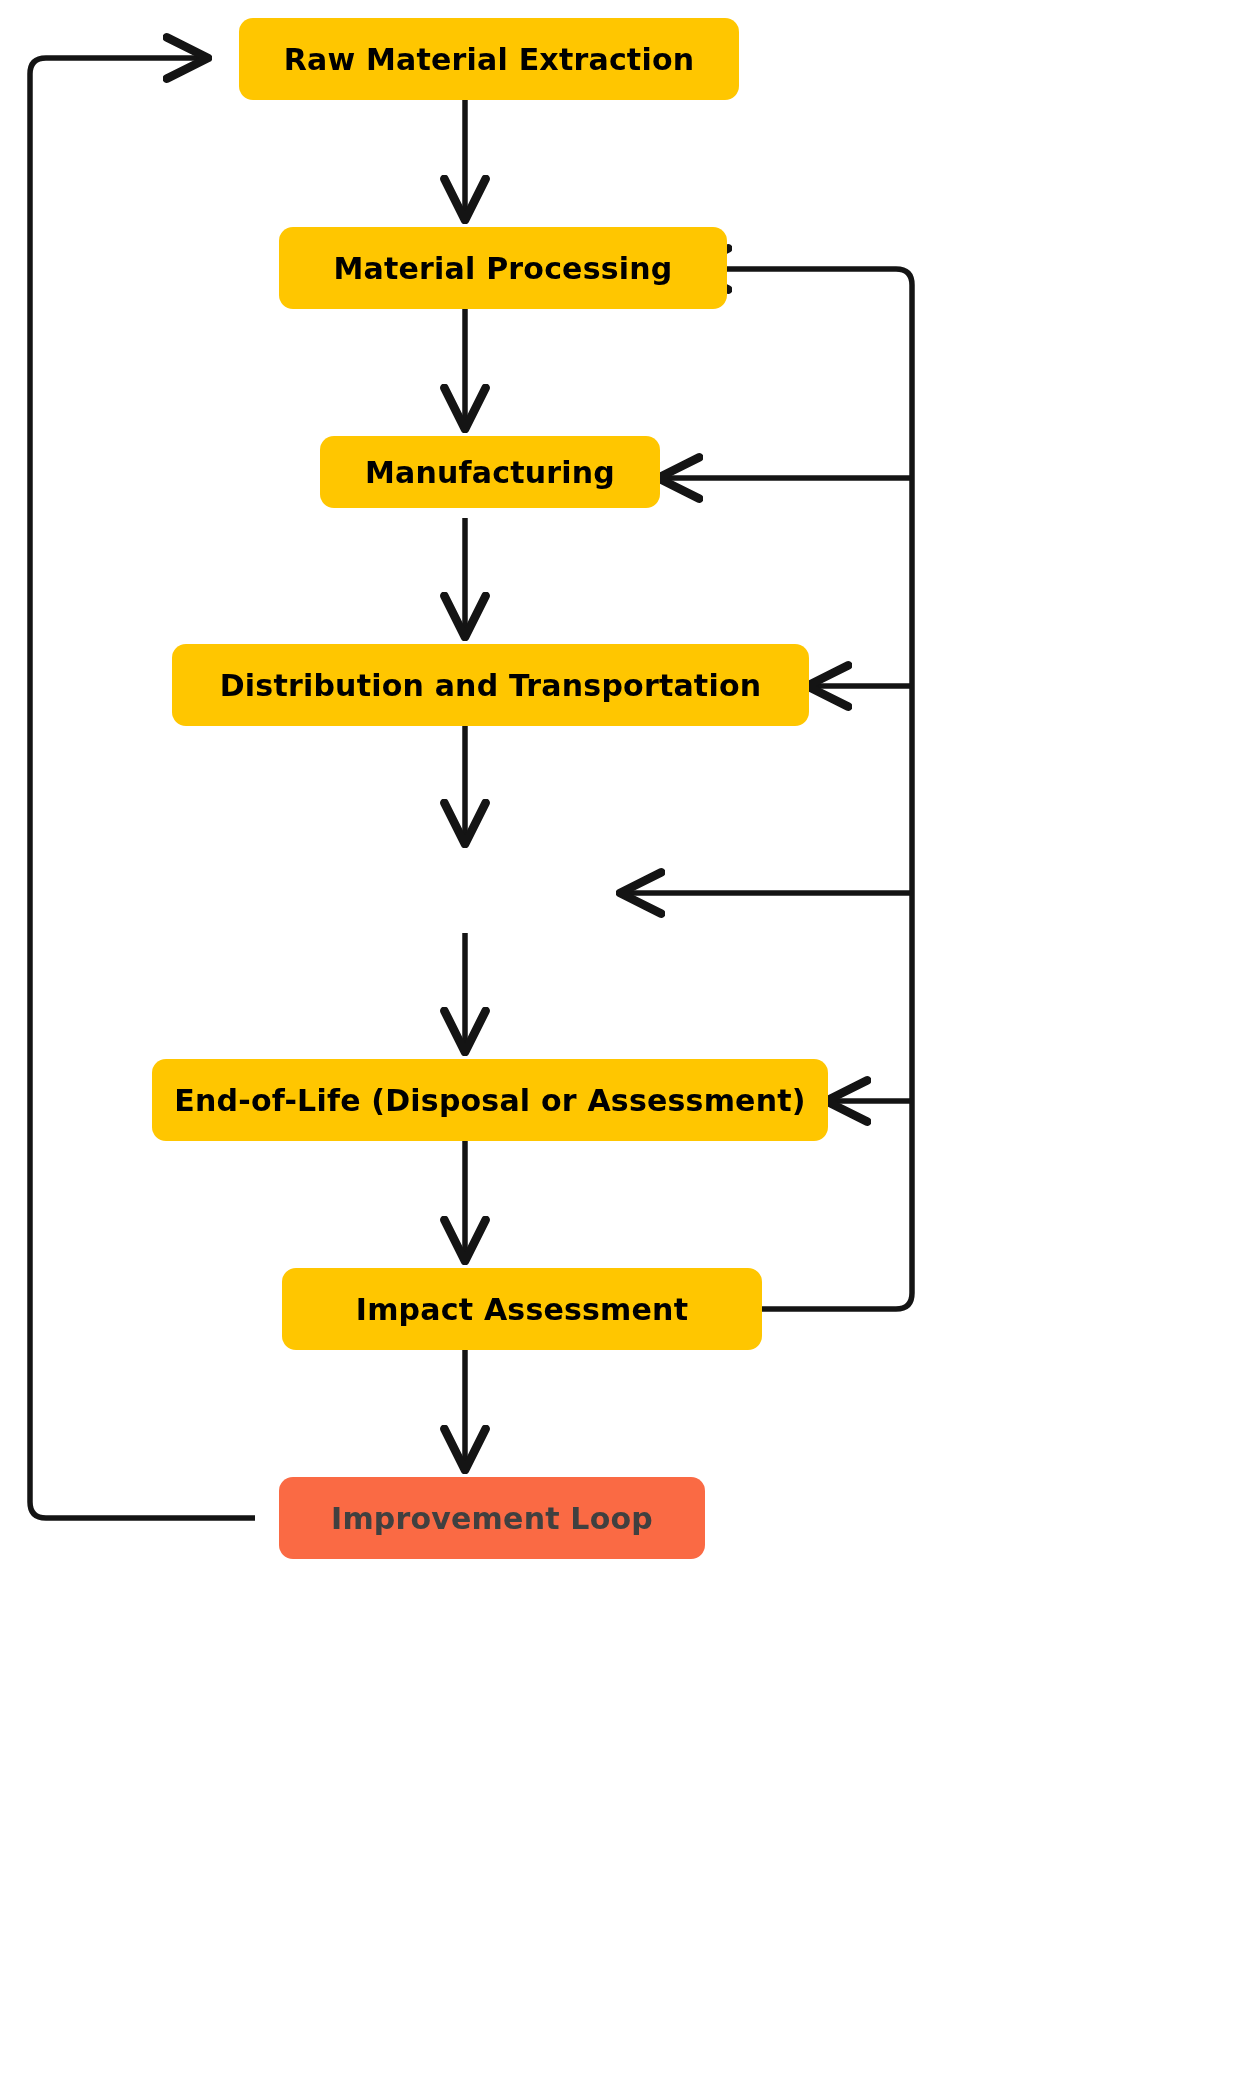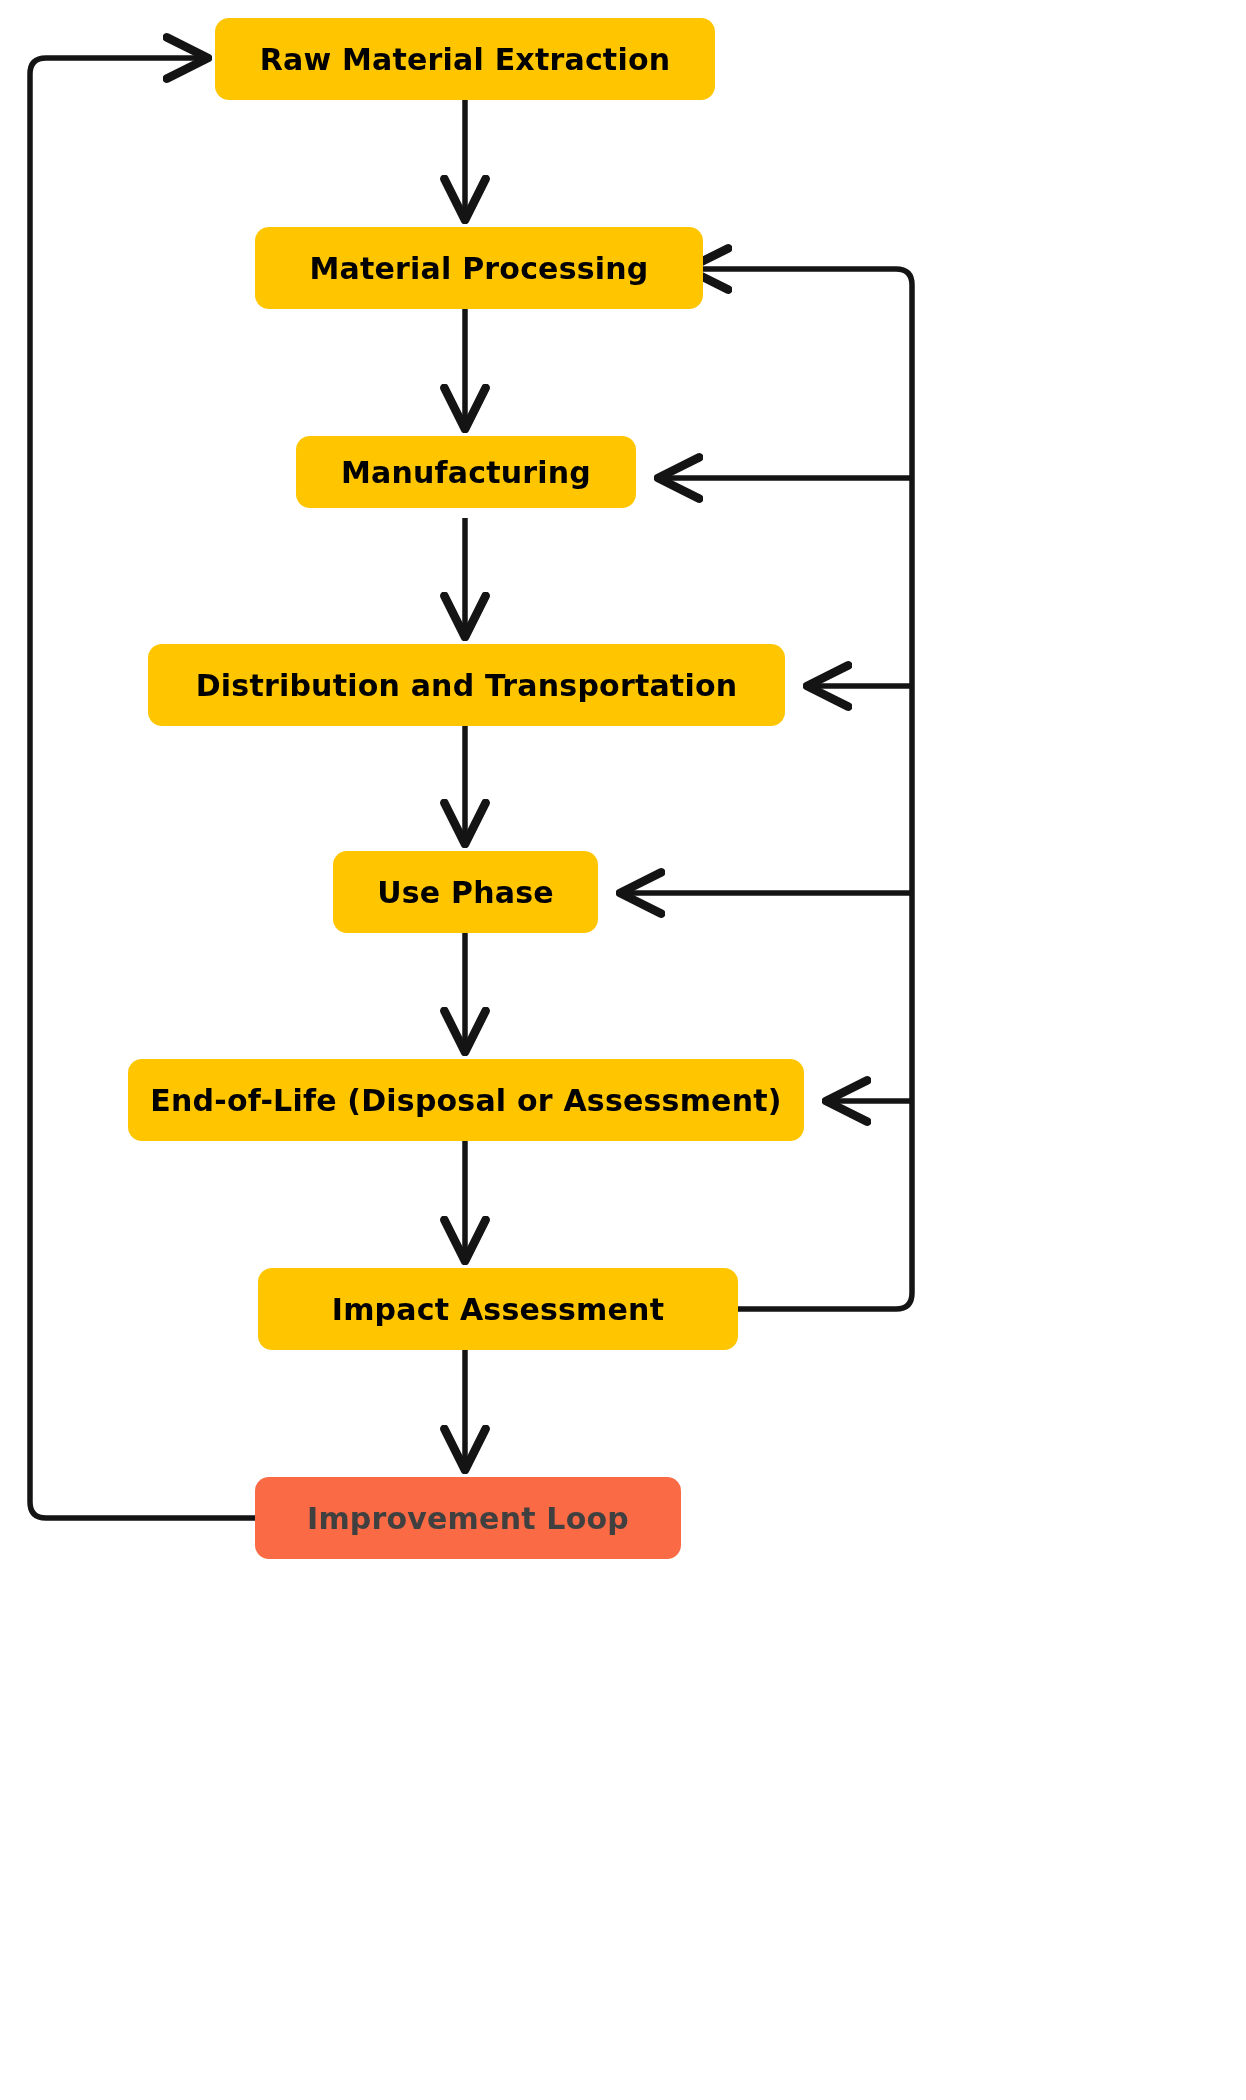--- a/index.html
+++ b/index.html
@@ -29,20 +29,21 @@
     display: flex;
     align-items: center;
     justify-content: center;
     border-radius: 14px;
     font-weight: bold;
     line-height: 1.1;
     letter-spacing: 0.2px;
     text-align: center;
     white-space: nowrap;
     z-index: 2;
+    margin-left: 24px;
   }
   .node-process {
     background: #FFC600;
     color: #000000;
     font-size: 30px;
   }
   .node-loop {
     background: #FA6A44;
     color: #404040;
     font-size: 30px;
@@ -86,21 +87,20 @@
   </svg>
 
   <div class="node node-process" style="left: 215px; top: 18px; width: 500px; height: 82px;">Raw Material Extraction</div>
 
   <div class="node node-process" style="left: 255px; top: 227px; width: 448px; height: 82px;">Material Processing</div>
 
   <div class="node node-process" style="left: 296px; top: 436px; width: 340px; height: 72px;">Manufacturing</div>
 
   <div class="node node-process" style="left: 148px; top: 644px; width: 637px; height: 82px;">Distribution and Transportation</div>
 
-  <div class="node node-process" style="left: 333px; top: 851px; width: 265px; height: 82px;">Use Phase</div>
 
   <div class="node node-process" style="left: 128px; top: 1059px; width: 676px; height: 82px;">End-of-Life (Disposal or Assessment)</div>
 
   <div class="node node-process" style="left: 258px; top: 1268px; width: 480px; height: 82px;">Impact Assessment</div>
 
   <div class="node node-loop" style="left: 255px; top: 1477px; width: 426px; height: 82px;">Improvement Loop</div>
 
 </div>
 
 </body></html>

